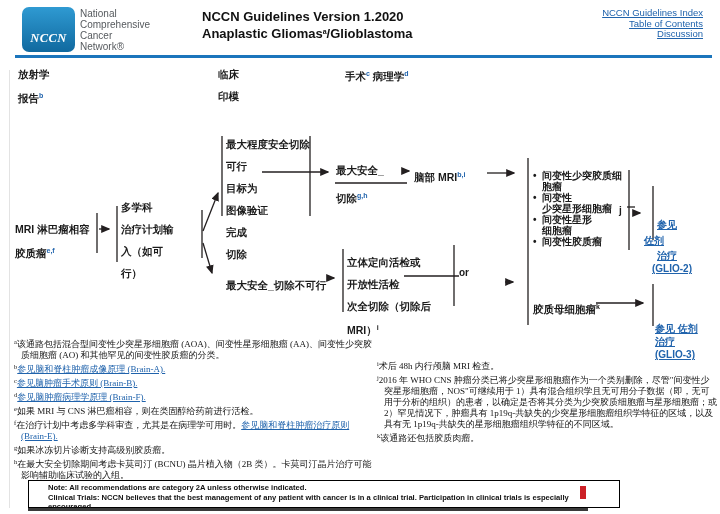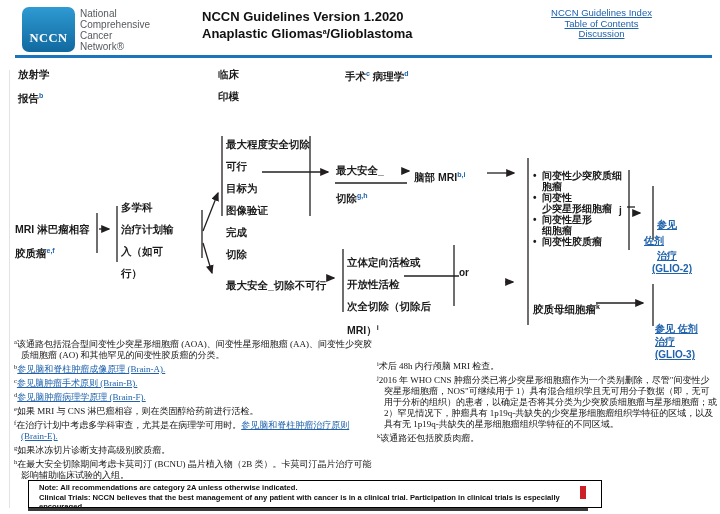--- a/index.html
+++ b/index.html
@@ -3,42 +3,42 @@
 <meta charset="utf-8">
 <style>
   html,body{margin:0;padding:0;background:#fff;}
   .page{position:relative;width:720px;height:514px;background:#ffffff;overflow:hidden;
         font-family:"Liberation Sans","DejaVu Sans",sans-serif;color:#1a1a1a;}
   .abs{position:absolute;}
   
   .logo{left:22px;top:7px;width:53px;height:45px;border-radius:7px;
         background:linear-gradient(#2f9ad2,#10699f);display:flex;align-items:flex-end;justify-content:center;}
   .logo span{font-family:"Liberation Serif","DejaVu Serif",serif;font-weight:bold;color:#fff;
-        font-size:12.5px;letter-spacing:.5px;padding-bottom:6px;}
+        font-size:12.5px;letter-spacing:.5px;padding-bottom:6px;font-style:italic;}
   .org{left:80px;top:8px;font-size:10px;line-height:11px;color:#565a5e;white-space:pre-line;}
   .title{left:175px;font-weight:bold;font-size:13px;color:#111;padding-left:27px;}
-  .toplinks{left:500px;top:8px;width:203px;text-align:center;font-size:9.5px;line-height:10.5px;}
+  .toplinks{left:500px;top:8px;width:203px;text-align:right;font-size:9.5px;line-height:10.5px;}
   .rule{left:15px;top:55px;width:697px;height:3px;background:#1b75bc;}
   .pageedge{left:9px;top:70px;width:1px;height:438px;background:#e3e3e3;}
   
   .fc{font-weight:bold;font-size:10.5px;line-height:22px;white-space:pre-line;color:#1b1b1b;}
   .sp{font-size:7px;vertical-align:4px;font-weight:bold;}
   .spb{color:#2063ac;}
   .link{color:#2063ac;text-decoration:underline;cursor:pointer;}
   .glio{font-weight:bold;font-size:10px;line-height:12px;margin-top:36px;}
   .diag{font-weight:bold;font-size:10px;line-height:11px;}
   .diag-item{position:relative;padding-left:9px;white-space:pre-line;}
   .diag-item::before{content:"\2022";position:absolute;left:0;top:0;}
   
   .fncol{font-family:"Liberation Serif","DejaVu Serif",serif;font-size:9px;line-height:11px;color:#141414;}
   .fn{padding-left:7px;text-indent:-7px;}
   .fn sup{font-size:6.5px;vertical-align:3px;}
   
   .notebox{left:28px;top:480px;width:552px;height:22px;border:1px solid #000;
-           padding:2px 10px;font-size:7.6px;line-height:9.5px;font-weight:bold;color:#111;}
+           padding:2px 19px;font-size:7.6px;line-height:9.5px;font-weight:bold;color:#111;}
   .botrule{left:28px;top:508px;width:560px;height:3px;background:#3a3a3a;}
   .redmark{left:580px;top:486px;width:6px;height:13px;background:#cc2026;}
 </style>
 </head>
 <body>
 
 <div class="page">
 
   <svg class="abs" style="left:0;top:0" width="720" height="514">
     <defs>

